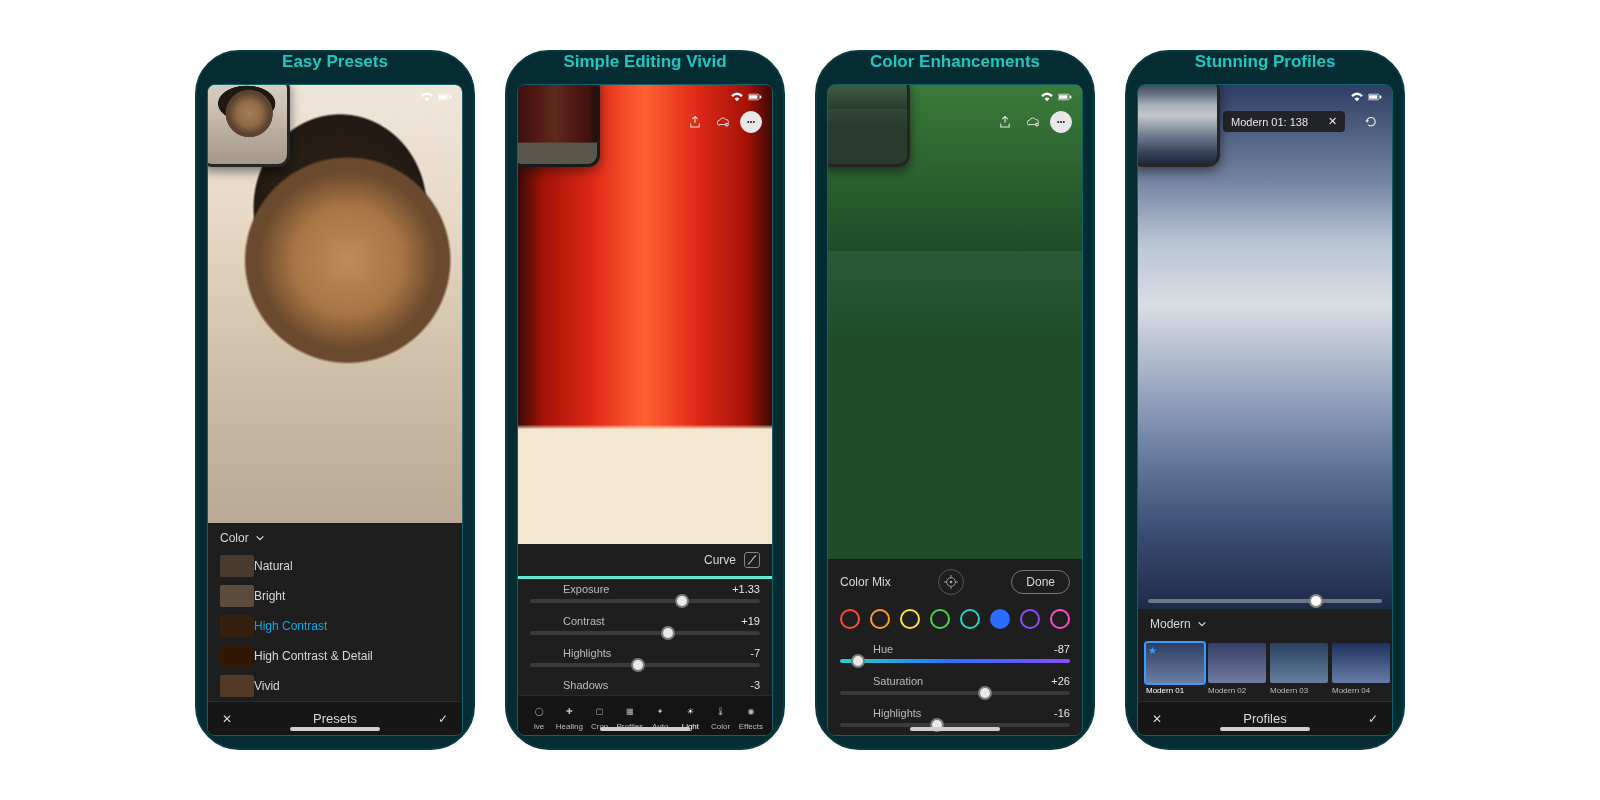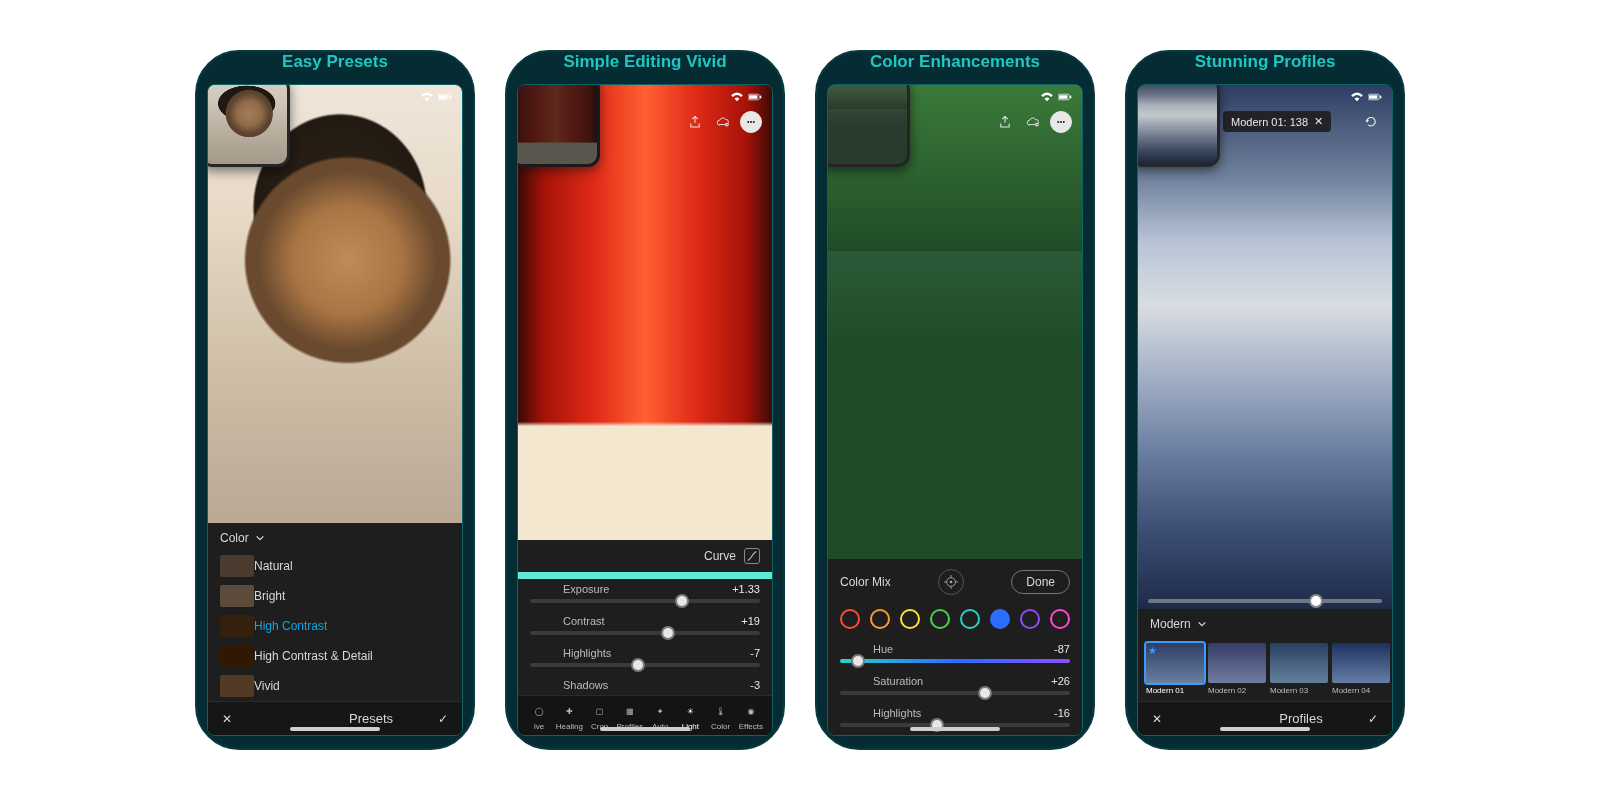--- a/index.html
+++ b/index.html
@@ -88,25 +88,25 @@
     display: flex; align-items: center; padding: 4px 12px;
   }
   .preset-thumb {
     width: 34px; height: 22px; border-radius: 2px; background: #4a3b2e;
   }
   .preset-list .active { color: #0ea5e9; }
   .bottom-bar {
     height: 34px; background: #161616; border-top: 1px solid #2a2a2a;
     display: flex; align-items: center; justify-content: space-between; padding: 0 14px;
   }
-  .bottom-bar .center { position: absolute; left: 50%; transform: translateX(-50%); font-size: 13px; margin-left: 36px; }
+  .bottom-bar .center { position: absolute; left: 50%; transform: translateX(-50%); font-size: 13px; }
   .home-ind { position: absolute; bottom: 4px; left: 50%; transform: translateX(-50%); width: 90px; height: 4px; border-radius: 2px; background: #cfcfcf; }
 
   
-  .curve-row { display: flex; justify-content: flex-end; align-items: center; gap: 8px; padding: 8px 12px; border-bottom: 7px solid #5eead4; font-size: 12px; }
+  .curve-row { display: flex; justify-content: flex-end; align-items: center; gap: 8px; padding: 8px 12px; border-bottom: 3px solid #5eead4; font-size: 12px; }
   .curve-ico { width: 16px; height: 16px; border: 1px solid #888; border-radius: 3px; display:flex;align-items:center;justify-content:center; }
   .slider-block { padding: 4px 12px 2px; }
   .slider-head { display: flex; justify-content: space-between; font-size: 11px; margin-bottom: 4px; color: #bcbcbc; margin-left: 33px; }
   .slider-head .val { color: #e8e8e8; }
   .track {
     height: 4px; background: #3a3a3a; border-radius: 2px; position: relative; margin: 4px 0 6px;
   }
   .knob {
     position: absolute; top: 50%; width: 14px; height: 14px; border-radius: 50%;
     background: #e8e8e8; border: 2px solid #7a7a7a; transform: translate(-50%,-50%);
@@ -123,21 +123,21 @@
   .cm-target { width: 26px; height: 26px; border-radius: 50%; border: 1px solid #555; display:flex;align-items:center;justify-content:center;}
   .done-btn { border: 1px solid #777; padding: 4px 14px; border-radius: 14px; font-size: 12px; cursor:pointer; }
   .swatches { display:flex; gap: 10px; padding: 4px 12px 10px; }
   .sw { width: 20px; height: 20px; border-radius: 50%; border: 2px solid currentColor; cursor:pointer; }
   .sw.fill { border: none; }
 
   
   .badge-tip {
     position: absolute; top: 26px; left: 85px; z-index: 25;
     background: rgba(30,30,30,.9); font-size: 11px; padding: 4px 8px; border-radius: 4px;
-    display: flex; align-items: center; gap: 6px;
+    display: flex; align-items: center; gap: 20px;
   }
   .badge-tip .x { cursor:pointer; }
   .intensity {
     position: absolute; left: 10px; right: 10px; bottom: 6px;
     height: 4px; background: rgba(255,255,255,.35); border-radius: 2px;
   }
   .intensity .knob { background:#fff; border-color:#888; }
   .profiles-strip { display:flex; gap:4px; padding: 6px 8px; overflow:hidden; }
   .prof {
     width: 58px; display:flex; flex-direction:column; gap:3px; font-size:8px; color:#bdbdbd; cursor:pointer;

